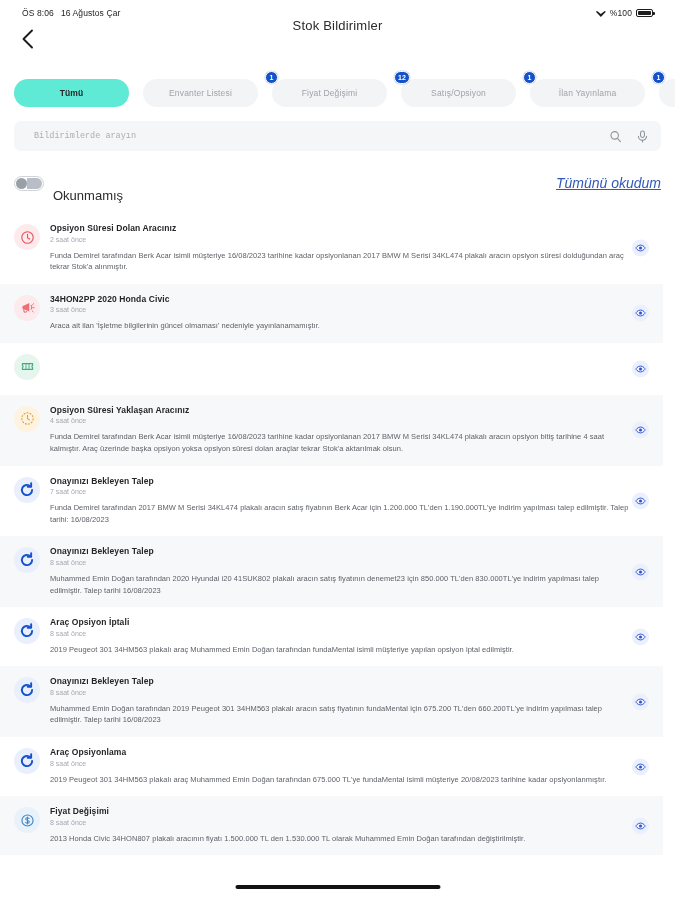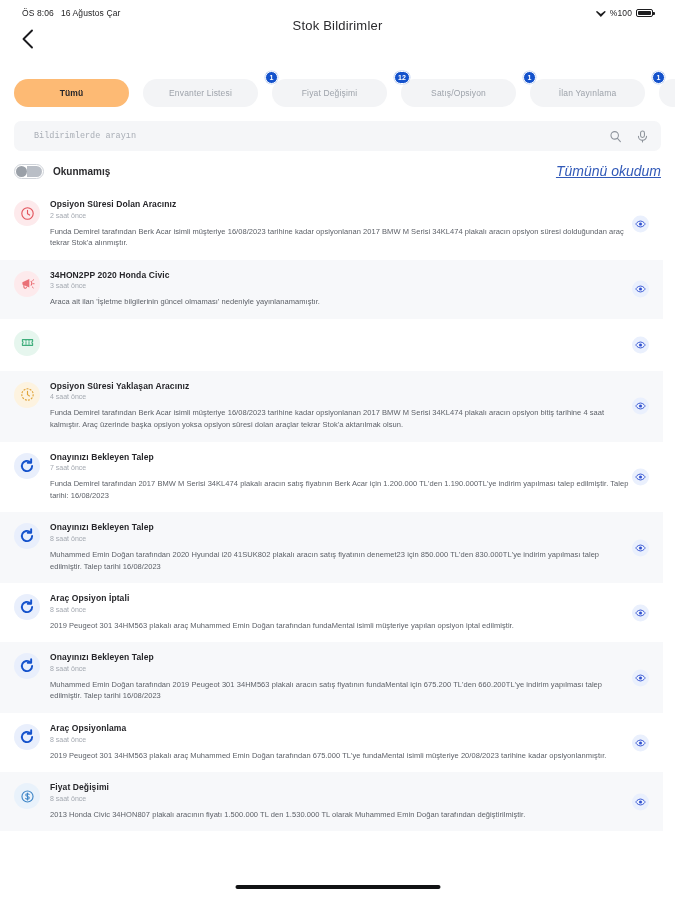--- a/index.html
+++ b/index.html
@@ -65,21 +65,21 @@
     flex: 0 0 auto;
     height: 28px;
     min-width: 115px;
     padding: 0 16px;
     border-radius: 14px;
     background: #f3f4f6;
     display: flex; align-items: center; justify-content: center;
     font-size: 8.5px; color: #9ea3ab; letter-spacing: .15px;
     cursor: pointer; white-space: nowrap;
   }
-  .tab.active { background: #fdba74; color: #26262a; font-weight: bold; }
+  .tab.active { background: #5eead4; color: #26262a; font-weight: bold; }
   .tab .badge {
     position: absolute; top: -8px; left: -7px;
     min-width: 13px; height: 13px; padding: 0 3px;
     border-radius: 7px;
     background: #1452cc;
     color: #fff; font-size: 7px; font-weight: bold;
     display: flex; align-items: center; justify-content: center;
     border: 1.5px solid #ffffff;
     box-shadow: 0 0 0 .5px rgba(20,82,204,.25);
   }
@@ -110,21 +110,21 @@
   }
   .switch .knob {
     position: absolute; top: 1px; left: 1px;
     width: 11px; height: 11px; border-radius: 50%;
     background: #9aa0a8;
   }
   .switch .fill {
     position: absolute; top: 1px; right: 1px; bottom: 1px;
     width: 15px; border-radius: 0 7px 7px 0; background: #b9bec6;
   }
-  .toggle-label { margin-left: 9px; font-size: 10px; color: #2b2b2e; font-weight: bold; }
+  .toggle-label { margin-left: 9px; font-size: 13px; color: #2b2b2e; font-weight: normal; margin-top: 25px; }
   .mark-all {
     margin-left: auto; font-size: 14px; color: #3159b8;
     text-decoration: underline; cursor: pointer; font-style: italic;
   }
 
   
   .list { padding: 0 12px 0 0; }
   .note {
     display: flex; align-items: flex-start;
     padding: 10px 14px 11px 14px;

